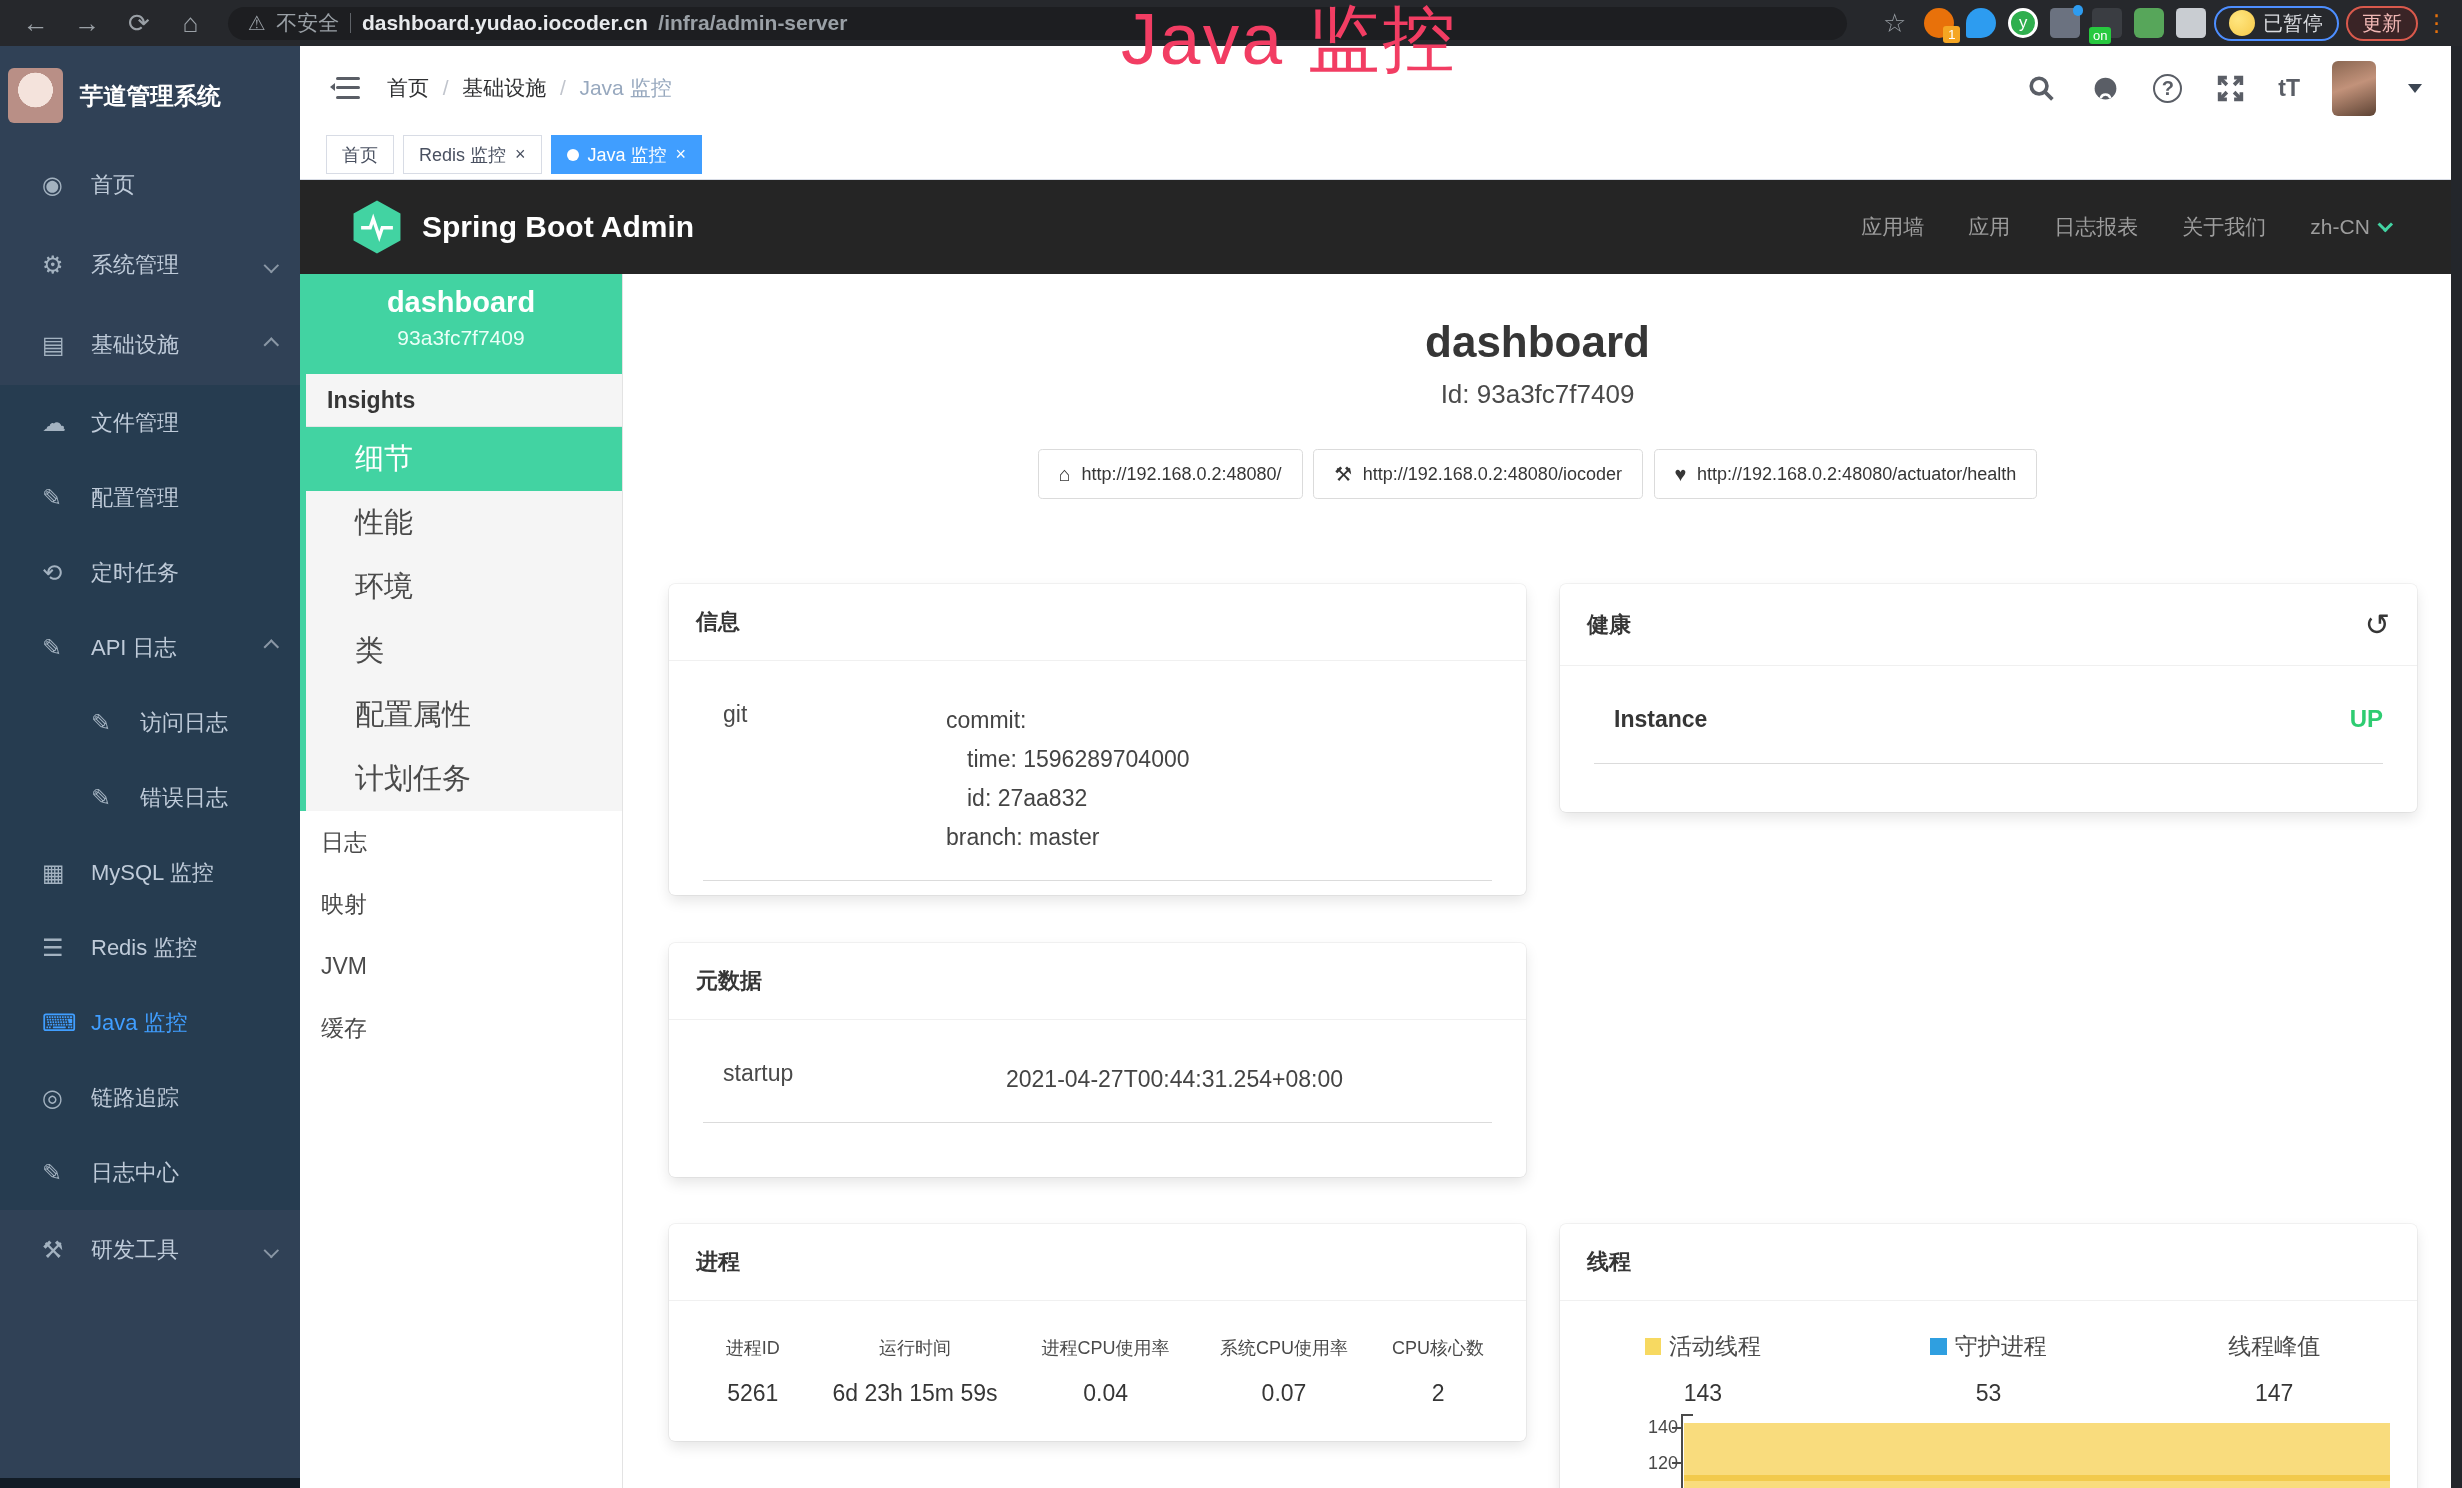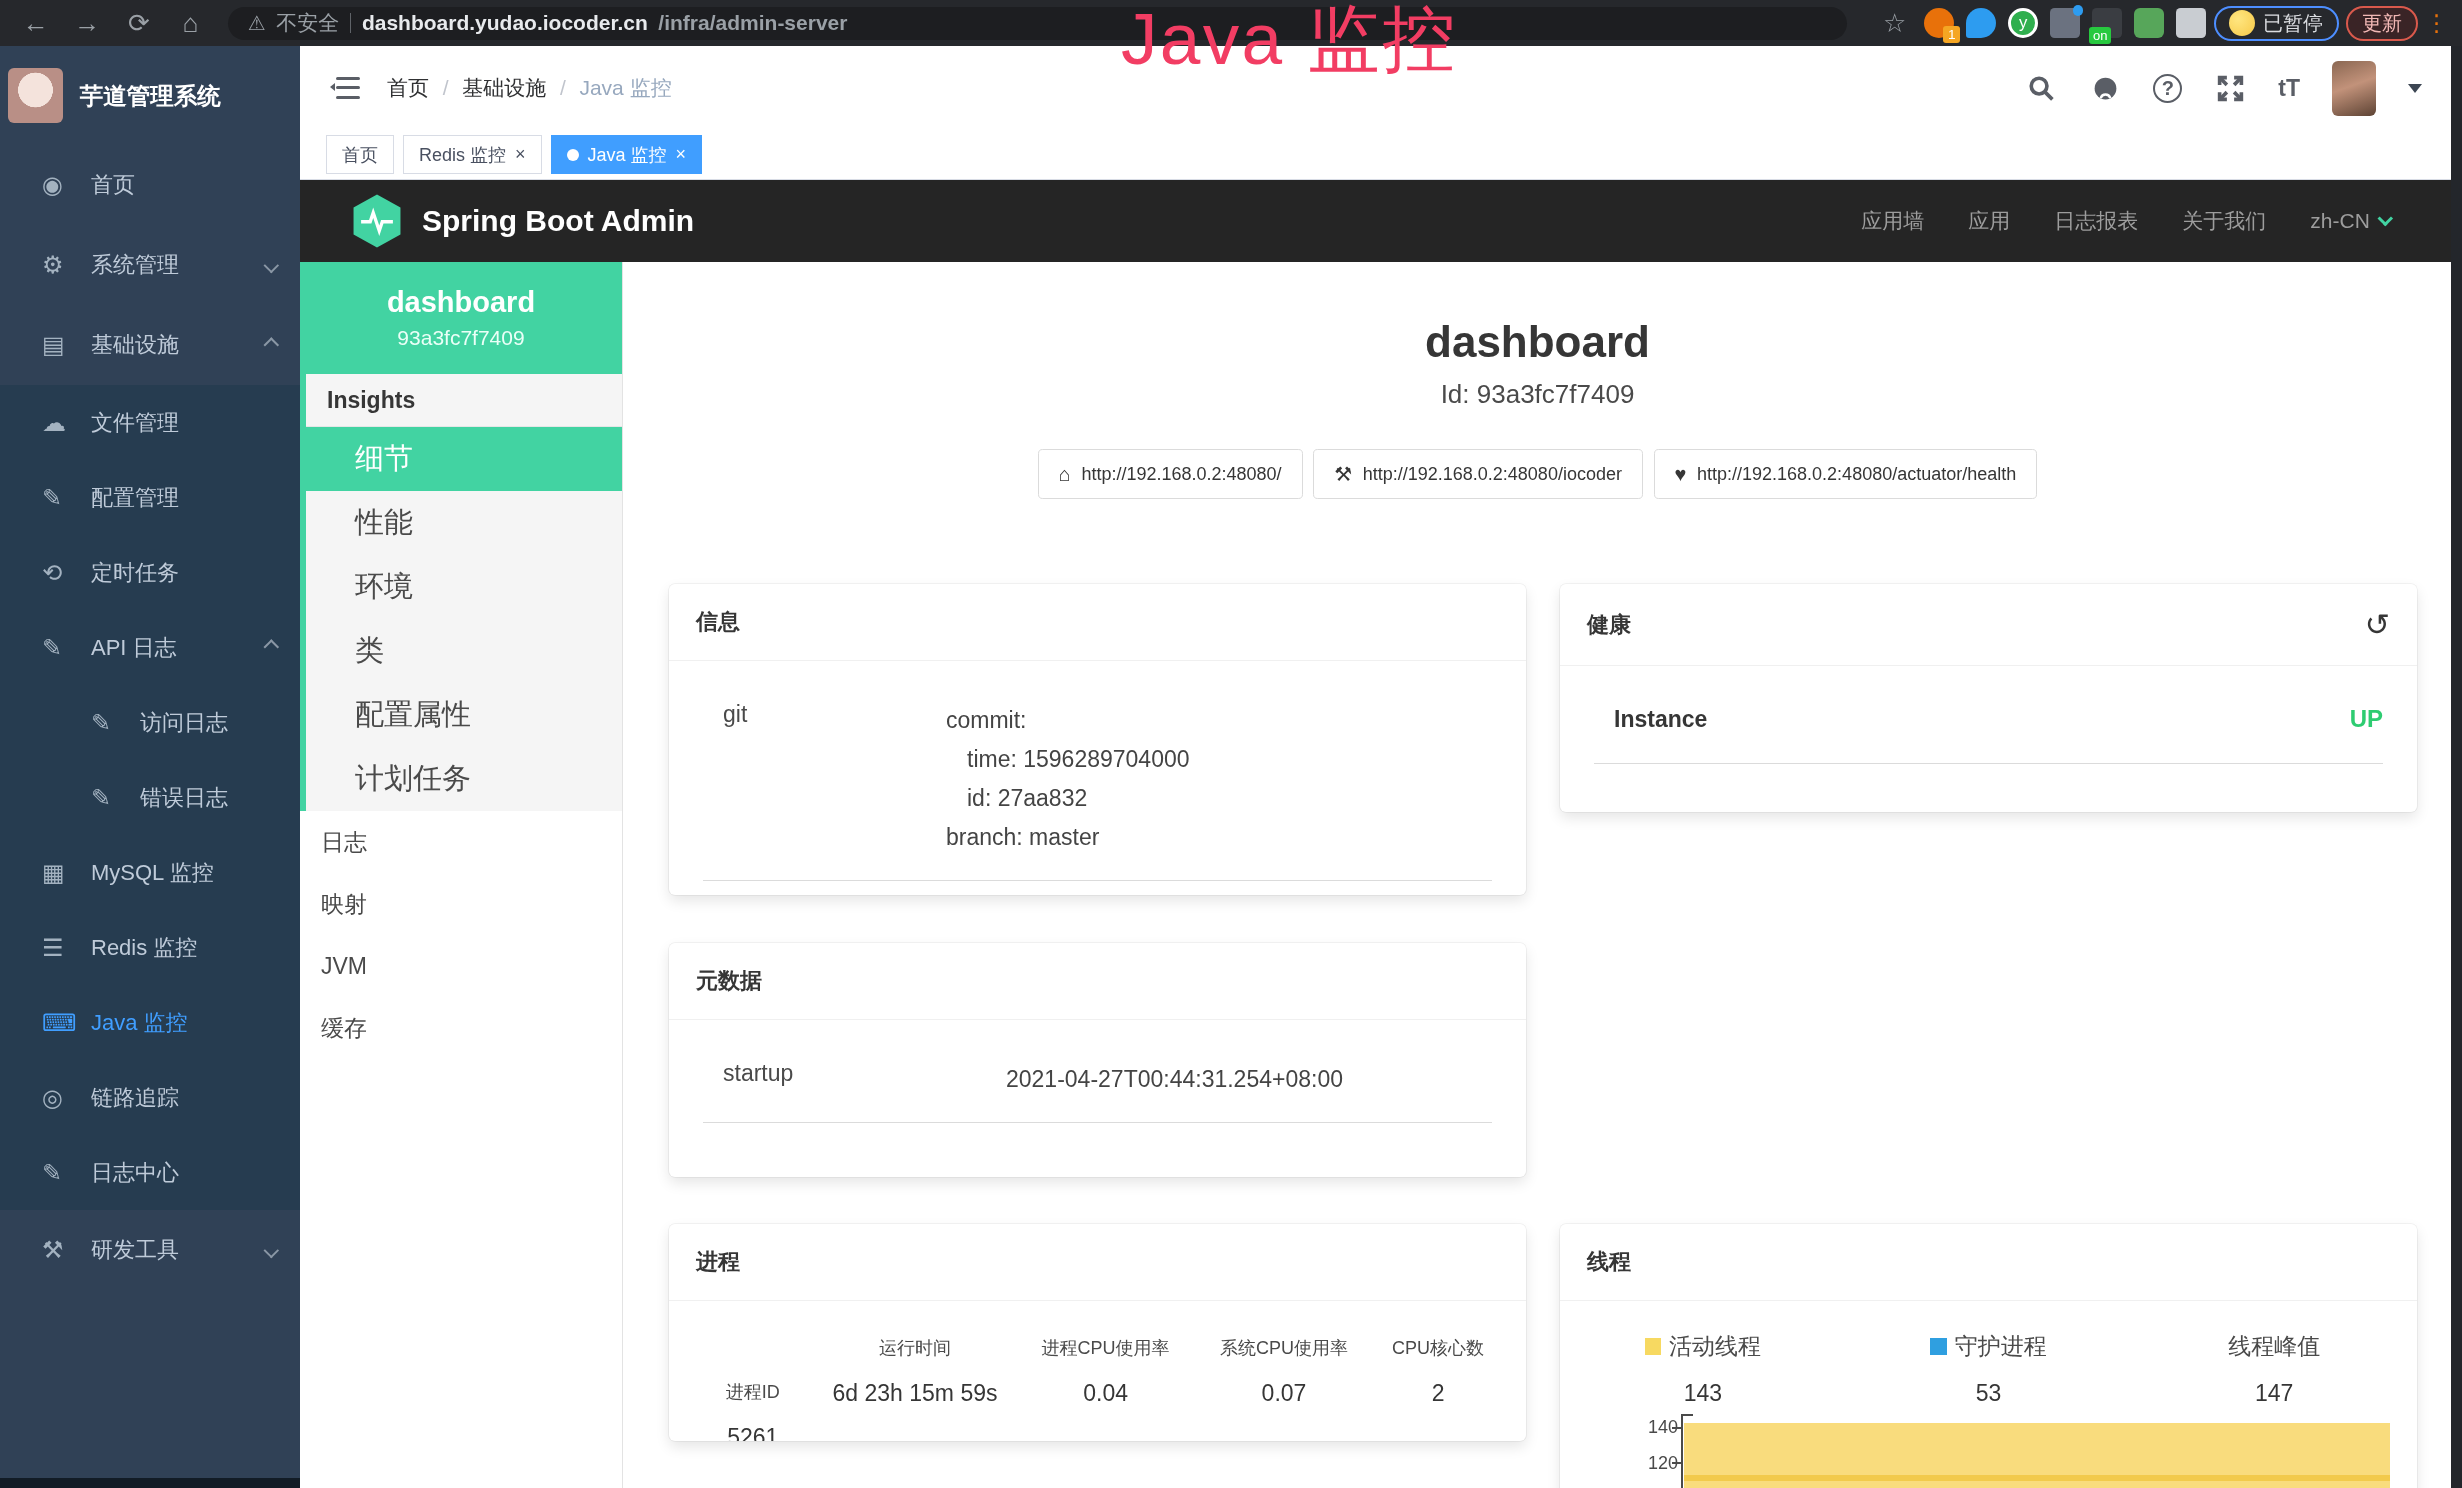--- a/index.html
+++ b/index.html
@@ -86,21 +86,21 @@
   .tabbar { position:absolute; left:300px; top:130px; width:2152px; height:50px; background:#fff;
             border-bottom:0.8px solid #d8dce5; display:flex; align-items:center; padding:0 26px; gap:9px; z-index:15; }
   .tab { height:39px; display:flex; align-items:center; padding:0 15px; border:0.8px solid #d8dce5;
          color:#495060; font-size:18px; background:#fff; gap:9px; cursor:pointer; }
   .tab .x { font-size:18px; color:#495060; }
   .tab.active { background:#409eff; border-color:#409eff; color:#fff; }
   .tab.active .x { color:#fff; }
   .tab .dot { width:12px; height:12px; background:#fff; border-radius:50%; }
 
   
-  .sba-top { position:absolute; left:300px; top:180px; width:2152px; height:82px; background:#252525;
+  .sba-top { position:absolute; left:300px; top:180px; width:2152px; height:94px; background:#252525;
              display:flex; align-items:center; padding:0 61px 0 52px; z-index:14; }
   .sba-brand { display:flex; align-items:center; gap:20px; }
   .sba-brand .btxt { color:#fff; font-size:30px; font-weight:bold; }
   .sba-nav { margin-left:auto; display:flex; align-items:center; gap:44px; }
   .sba-nav .nl { color:#9d9d9d; font-size:21px; cursor:pointer; }
   .locale { display:flex; align-items:center; gap:10.6px; color:#9d9d9d; font-size:21px; cursor:pointer; }
   .chev-green { width:10.6px; height:10.6px; border-right:3px solid #42d3a2; border-bottom:3px solid #42d3a2;
                 transform:rotate(45deg); margin-top:-4.6px; }
 
   
@@ -139,21 +139,21 @@
   .kv-value { font-size:23px; color:#444; line-height:39px; }
   .kv-value .ind1 { padding-left:21px; }
   .health-row { margin:39px 34px 0 34px; padding:0 0 30px 0; border-bottom:0.8px solid #dbdbdb;
                 display:flex; align-items:center; }
   .health-label { padding-left:20px; font-size:23px; font-weight:600; color:#363636; }
   .health-status { margin-left:auto; font-size:24px; font-weight:bold; color:#2ecc71; }
   .ptable { display:flex; padding:35px 23px 0 23px; text-align:center; }
   .pcol { display:flex; flex-direction:column; gap:20px; }
   .pcol .ph { font-size:18px; color:#4a4a4a; }
   .pcol .pv { font-size:23px; color:#363636; }
-  .pcol.c0{width:15%;margin-top:44px;} .pcol.c1{width:25%;} .pcol.c2{width:22%;} .pcol.c3{width:22%;} .pcol.c4{width:16%;}
+  .pcol.c0{width:15%;} .pcol.c1{width:25%;} .pcol.c2{width:22%;} .pcol.c3{width:22%;} .pcol.c4{width:16%;}
   .legend-row { display:flex; padding-top:30px; text-align:center; }
   .lcol { flex:1; display:flex; flex-direction:column; gap:18px; align-items:center; }
   .lline { display:flex; align-items:center; gap:7.6px; font-size:23px; color:#4a4a4a; }
   .sw { width:16.7px; height:16.7px; display:inline-block; }
   .sw.sw-yellow { background:#f7d961; }
   .sw.sw-blue { background:#2f9fe0; }
   .lval { font-size:23px; color:#363636; }
   .tchart { position:absolute; left:0; top:179px; right:0; bottom:0; }
   .axis-v { position:absolute; left:121px; top:10.6px; bottom:0; width:2.3px; background:#4a4a4a; }
   .axis-cap { position:absolute; left:121px; top:10.6px; width:12px; height:2.3px; background:#4a4a4a; }

